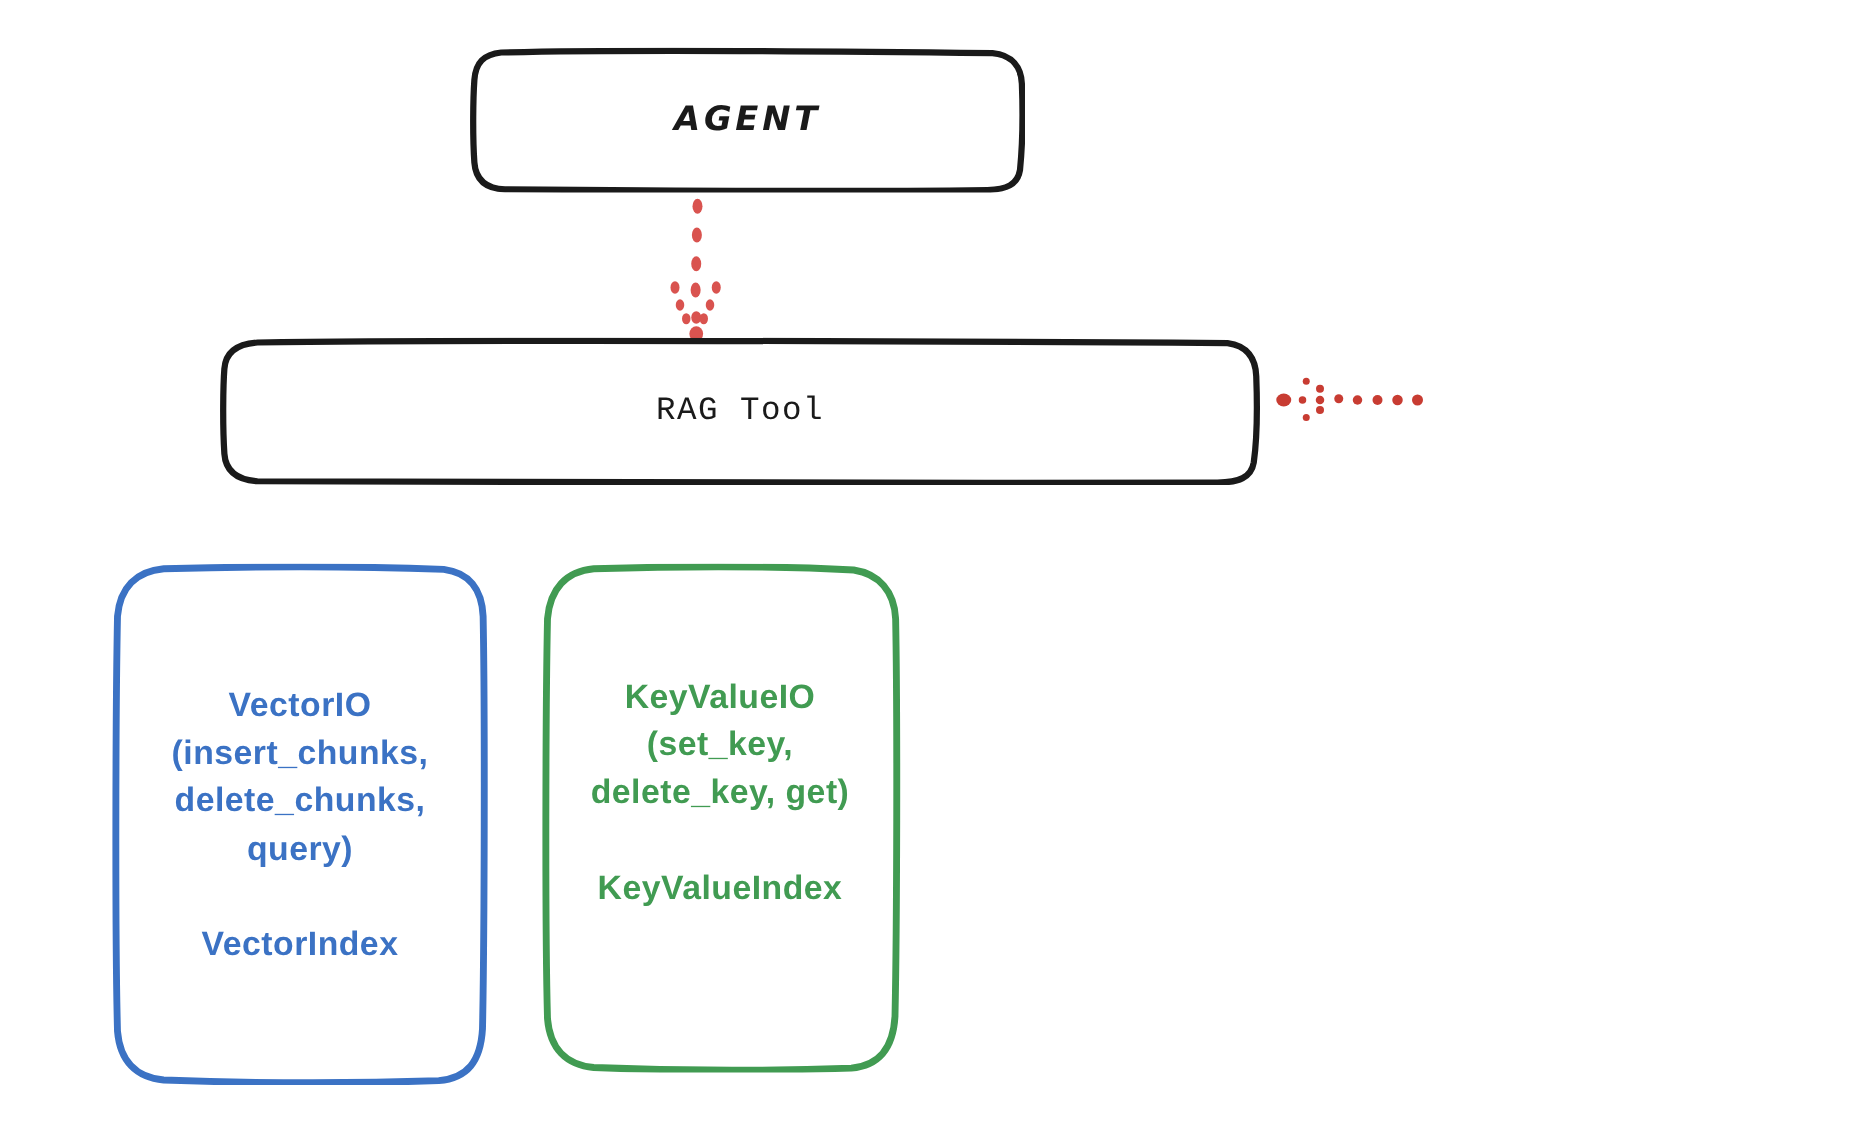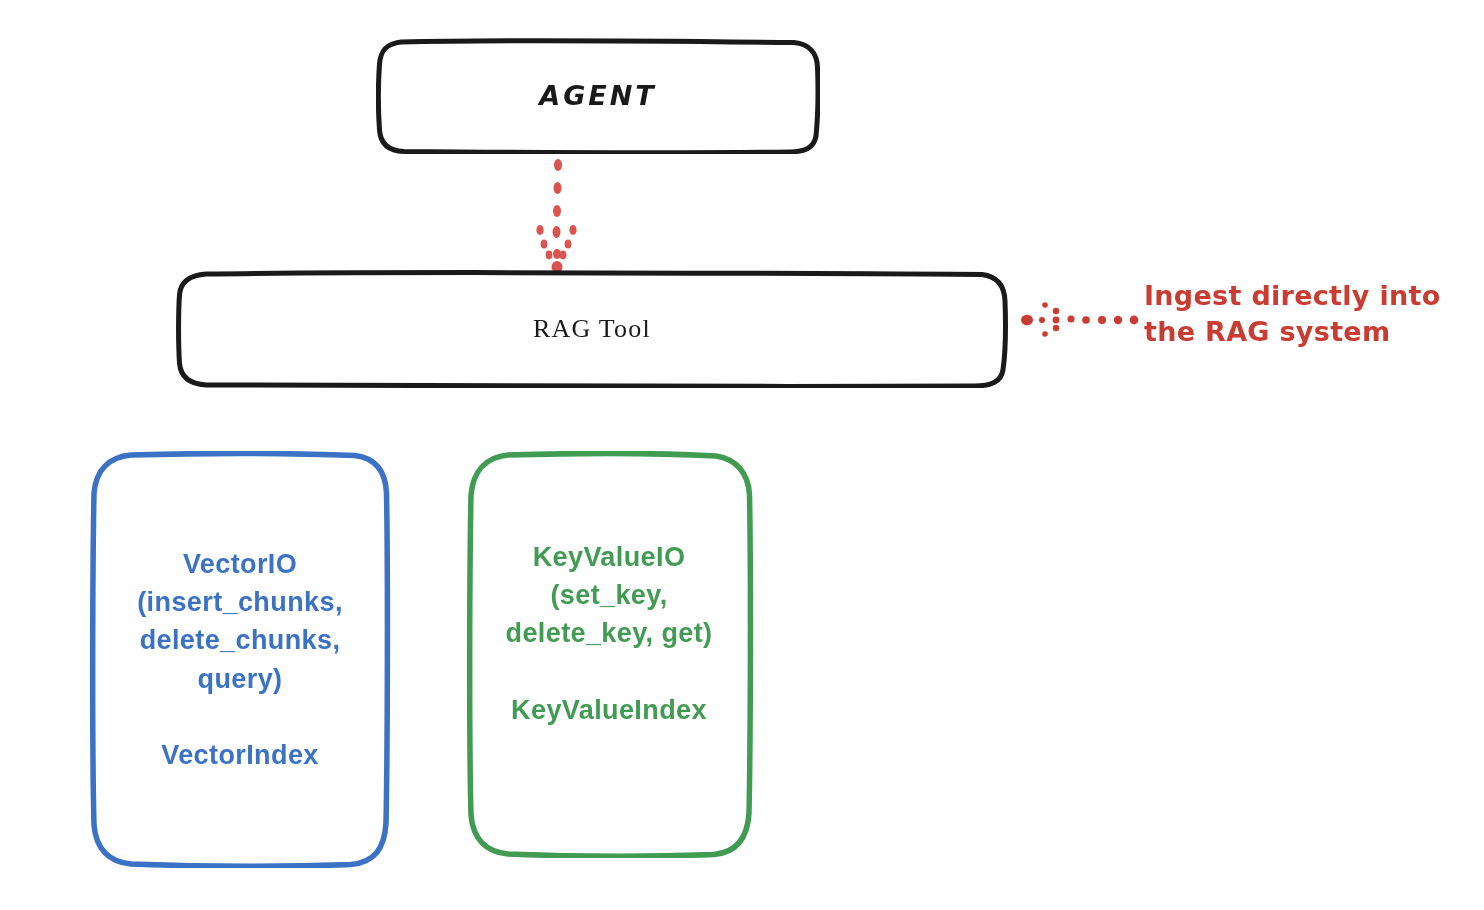--- a/index.html
+++ b/index.html
@@ -53,21 +53,21 @@
   }
 
   
   #ragtool-node {
     left: 153px;
     top: 270px;
     width: 832px;
     height: 118px;
   }
   #ragtool-node .node-label {
-    font-family: Liberation Serif, serif;
+    font-family: Liberation Mono, monospace;
     font-size: 26px;
     font-weight: 500;
     letter-spacing: 1.2px;
     color: #1a1a1a;
   }
 
   
   .provider .node-label {
     font-family: Liberation Sans, sans-serif;
     font-size: 27px;
@@ -77,21 +77,21 @@
   }
   #vectorio-node {
     left: 66px;
     top: 451px;
     width: 302px;
     height: 417px;
   }
   #vectorio-node .node-label { color: #3b72c4; }
 
   #keyvalueio-node {
-    left: 441px;
+    left: 408px;
     top: 451px;
     width: 290px;
     height: 365px;
   }
   #keyvalueio-node .node-label { color: #419b52; }
 
   #relationalio-node {
     left: 786px;
     top: 451px;
     width: 278px;
@@ -196,22 +196,20 @@
       <ellipse cx="42" cy="36" rx="3.2" ry="3.2"></ellipse>
       <ellipse cx="31" cy="42" rx="2.8" ry="2.8"></ellipse>
 
       <ellipse cx="42" cy="28" rx="3.4" ry="3.4"></ellipse>
       <ellipse cx="28" cy="28" rx="3" ry="3"></ellipse>
 
       <ellipse cx="13" cy="28" rx="6" ry="5.2"></ellipse>
     </g>
   </svg>
 
-  <div id="annotation-text">Ingest directly into
-the RAG system</div>
 
   <div class="node provider" id="vectorio-node">
     <svg class="sketch-frame" viewBox="0 0 302 417" preserveAspectRatio="none">
       <path d="M42,4 C130,1.5 215,2.5 266,4.5 C286,7 296.5,20 297.5,42
                C299,120 298.5,300 297,372 C295.5,398 285,411.5 262,413.5
                C190,416 110,415.5 42,413 C20,411 7,398 5,374
                C3,300 3.5,118 5,42 C7,19 20,6 42,4 Z" fill="#ffffff" stroke="#3b72c4" stroke-width="5.5" stroke-linejoin="round" stroke-linecap="round"></path>
     </svg>
     <span class="node-label">VectorIO
 (insert_chunks,

